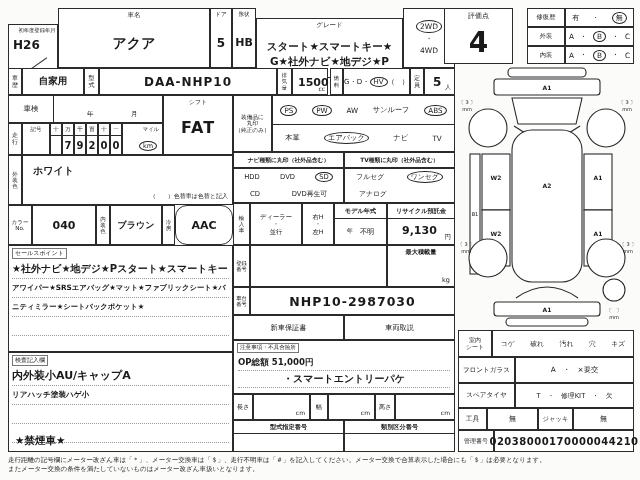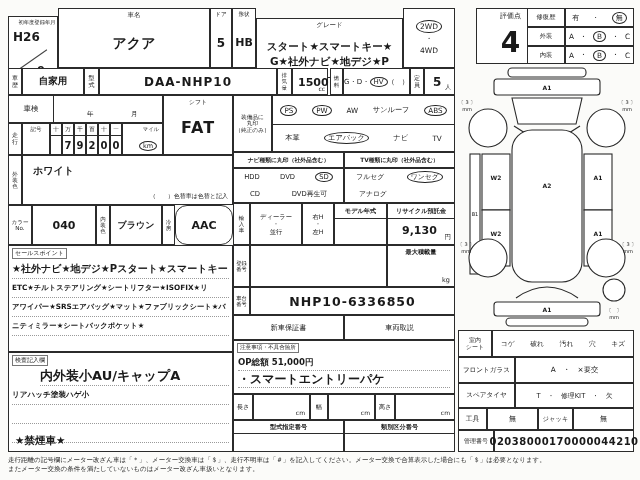--- a/index.html
+++ b/index.html
@@ -24,21 +24,21 @@
   .dlbl { font-size:6px; }
   .dsm  { font-size:5px; font-weight:400; }
   .slash { position:absolute; width:34px; height:0; border-top:1px solid #444; transform:rotate(-35deg); }
 </style>
 </head>
 <body>
 
 <div id="stage">
   <div class="outer nob" style="border-radius:10px;position:absolute;"></div>
 
-  <div class="cell" style="left:8px;top:16px;width:50px;height:68px;padding-left:8px;">
+  <div class="cell" style="left:8px;top:24px;width:50px;height:68px;padding-left:8px;">
     <div class="sm" style="text-align:center;padding-top:2px;font-size:5.3px;">初年度登録年月</div>
     <span style="position:absolute;left:4px;top:13px;font-size:12px;font-weight:600;">H26</span>
     <div class="slash nob" style="left:7px;top:42px;"></div>
     <span style="position:absolute;right:12px;bottom:6px;font-size:11px;font-weight:600;">9</span>
     <span style="position:absolute;right:3px;bottom:4px;font-size:6px;">月</span>
   </div>
   <div class="cell col" style="left:58px;top:8px;width:152px;height:60px;">
     <div class="lbl" style="text-align:center;padding-top:2px;">車名</div>
     <div class="ctr" style="flex:1;font-size:14px;font-weight:600;">アクア</div>
   </div>
@@ -154,31 +154,30 @@
 色</div>
   <div class="cell ctr" style="left:110px;top:205px;width:52px;height:40px;font-size:9px;font-weight:700;">ブラウン</div>
   <div class="cell ctr pre" style="left:162px;top:205px;width:13px;height:40px;font-size:5.5px;">冷
 房</div>
   <div class="cell ctr" style="left:175px;top:205px;width:58px;height:40px;font-size:11px;font-weight:600;border-radius:12px;">AAC</div>
 
   <div class="cell" style="left:8px;top:245px;width:225px;height:107px;">
     <span class="tab" style="position:absolute;left:3px;top:2px;">セールスポイント</span>
     <div style="position:absolute;left:3px;top:14px;right:3px;">
       <div class="dot bold" style="height:18px;line-height:18px;font-size:10px;overflow:hidden;">★社外ナビ★地デジ★Pスタート★スマートキー★オートライト★</div>
-      <div class="dot bold" style="height:18px;line-height:18px;font-size:7.3px;overflow:hidden;">ETC★チルトステアリング★シートリフター★ISOFIX★リ</div>
       <div class="dot bold" style="height:18px;line-height:18px;font-size:7.3px;overflow:hidden;">アワイパー★SRSエアバッグ★マット★ファブリックシート★バ</div>
       <div class="dot bold" style="height:18px;line-height:18px;font-size:7.3px;overflow:hidden;">ニティミラー★シートバックポケット★</div>
       <div class="dot" style="height:18px;"></div>
     </div>
   </div>
 
   <div class="cell" style="left:8px;top:352px;width:225px;height:100px;">
     <span class="tab" style="position:absolute;left:3px;top:2px;">検査記入欄</span>
     <div style="position:absolute;left:3px;top:14px;right:3px;">
-      <div class="dot bold" style="height:18px;line-height:18px;font-size:13px;margin-left:28px;">内外装小AU/キャップA</div>
+      <div class="dot bold" style="height:18px;line-height:18px;font-size:11px;">内外装小AU/キャップA</div>
       <div class="dot bold" style="height:18px;line-height:18px;font-size:7.6px;">リアハッチ塗装ハゲ小</div>
       <div class="dot" style="height:18px;"></div>
       <div class="dot" style="height:18px;"></div>
     </div>
     <span style="position:absolute;left:6px;bottom:3px;font-size:10.5px;font-weight:800;">★禁煙車★</span>
   </div>
 
   <div class="cell ctr pre" style="left:233px;top:95px;width:39px;height:57px;font-size:5.7px;">装備品に
 丸印
 （純正のみ）</div>
@@ -223,49 +222,53 @@
 入
 車</div>
   <div class="cell ctr pre" style="left:250px;top:203px;width:52px;height:42px;font-size:6.3px;">ディーラー
 ・
 並行</div>
   <div class="cell ctr pre" style="left:302px;top:203px;width:32px;height:42px;font-size:6.3px;">右H
 ・
 左H</div>
   <div class="cell col" style="left:334px;top:203px;width:53px;height:42px;">
     <div class="ctr hdrline bold" style="height:14px;font-size:6.2px;">モデル年式</div>
+    <div class="ctr" style="flex:1;font-size:7.2px;gap:7px;">
+      <span style="font-size:6.2px;">年</span>
+      <span>不明</span>
+    </div>
   </div>
   <div class="cell col" style="left:387px;top:203px;width:68px;height:42px;">
     <div class="ctr hdrline bold" style="height:14px;font-size:6.2px;">リサイクル預託金</div>
     <div style="flex:1;position:relative;">
       <span style="position:absolute;left:14px;top:5px;font-size:11px;font-weight:600;">9,130</span>
       <span style="position:absolute;right:3px;bottom:2px;font-size:6.5px;">円</span>
     </div>
   </div>
 
   <div class="cell ctr pre" style="left:233px;top:245px;width:17px;height:42px;font-size:5.3px;">登録
 番号</div>
   <div class="cell" style="left:250px;top:245px;width:137px;height:42px;"></div>
   <div class="cell" style="left:387px;top:245px;width:68px;height:42px;">
     <div class="bold" style="text-align:center;font-size:6.2px;padding-top:2px;">最大積載量</div>
     <span style="position:absolute;right:4px;bottom:2px;font-size:6.5px;">kg</span>
   </div>
 
   <div class="cell ctr pre" style="left:233px;top:287px;width:17px;height:28px;font-size:5.3px;">車台
 番号</div>
-  <div class="cell ctr" style="left:250px;top:287px;width:205px;height:28px;font-size:12.5px;font-weight:600;letter-spacing:1px;">NHP10-6336850</div>
+  <div class="cell ctr" style="left:250px;top:287px;width:205px;height:28px;font-size:12.5px;font-weight:600;letter-spacing:1px;">NHP10-2987030</div>
 
   <div class="cell ctr" style="left:233px;top:315px;width:111px;height:25px;font-size:7.2px;">新車保証書</div>
   <div class="cell ctr" style="left:344px;top:315px;width:111px;height:25px;font-size:7.2px;">車両取説</div>
 
   <div class="cell" style="left:233px;top:340px;width:222px;height:54px;">
     <span class="tab" style="position:absolute;left:3px;top:2px;font-size:5.6px;">注意事項・不具合箇所</span>
     <div style="position:absolute;left:4px;top:13px;right:4px;">
       <div class="dot bold" style="height:16px;line-height:16px;font-size:8.6px;">OP総額 51,000円</div>
-      <div class="dot bold" style="height:16px;line-height:16px;font-size:12px;">・スマートエントリーパケ</div>
+      <div class="dot bold" style="height:16px;line-height:16px;font-size:10px;text-align:center;">・スマートエントリーパケ</div>
     </div>
   </div>
 
   <div class="cell ctr" style="left:233px;top:394px;width:20px;height:26px;font-size:6.3px;">長さ</div>
   <div class="cell" style="left:253px;top:394px;width:57px;height:26px;">
     <span style="position:absolute;right:4px;bottom:3px;font-size:6px;">cm</span>
   </div>
   <div class="cell ctr" style="left:310px;top:394px;width:18px;height:26px;font-size:6.3px;">幅</div>
   <div class="cell" style="left:328px;top:394px;width:47px;height:26px;">
     <span style="position:absolute;right:4px;bottom:3px;font-size:6px;">cm</span>
@@ -277,21 +280,21 @@
 
   <div class="cell col" style="left:233px;top:420px;width:111px;height:32px;">
     <div class="ctr hdrline bold" style="height:12px;font-size:6.2px;">型式指定番号</div>
     <div style="flex:1;"></div>
   </div>
   <div class="cell col" style="left:344px;top:420px;width:111px;height:32px;">
     <div class="ctr hdrline bold" style="height:12px;font-size:6.2px;">類別区分番号</div>
     <div style="flex:1;"></div>
   </div>
 
-  <div class="cell col" style="left:476px;top:8px;width:69px;height:56px;">
+  <div class="cell col" style="left:444px;top:8px;width:69px;height:56px;">
     <div style="text-align:center;font-size:7px;padding-top:2px;">評価点</div>
     <div class="ctr" style="flex:1;font-size:28px;font-weight:700;">4</div>
   </div>
   <div class="cell ctr" style="left:527px;top:8px;width:38px;height:19px;font-size:6.3px;">修復歴</div>
   <div class="cell flexa" style="left:565px;top:8px;width:69px;height:19px;font-size:7px;">
     <span>有</span>
     <span>・</span>
     <span class="circled">無</span>
   </div>
   <div class="cell ctr" style="left:527px;top:27px;width:38px;height:19px;font-size:6.3px;">外装</div>

